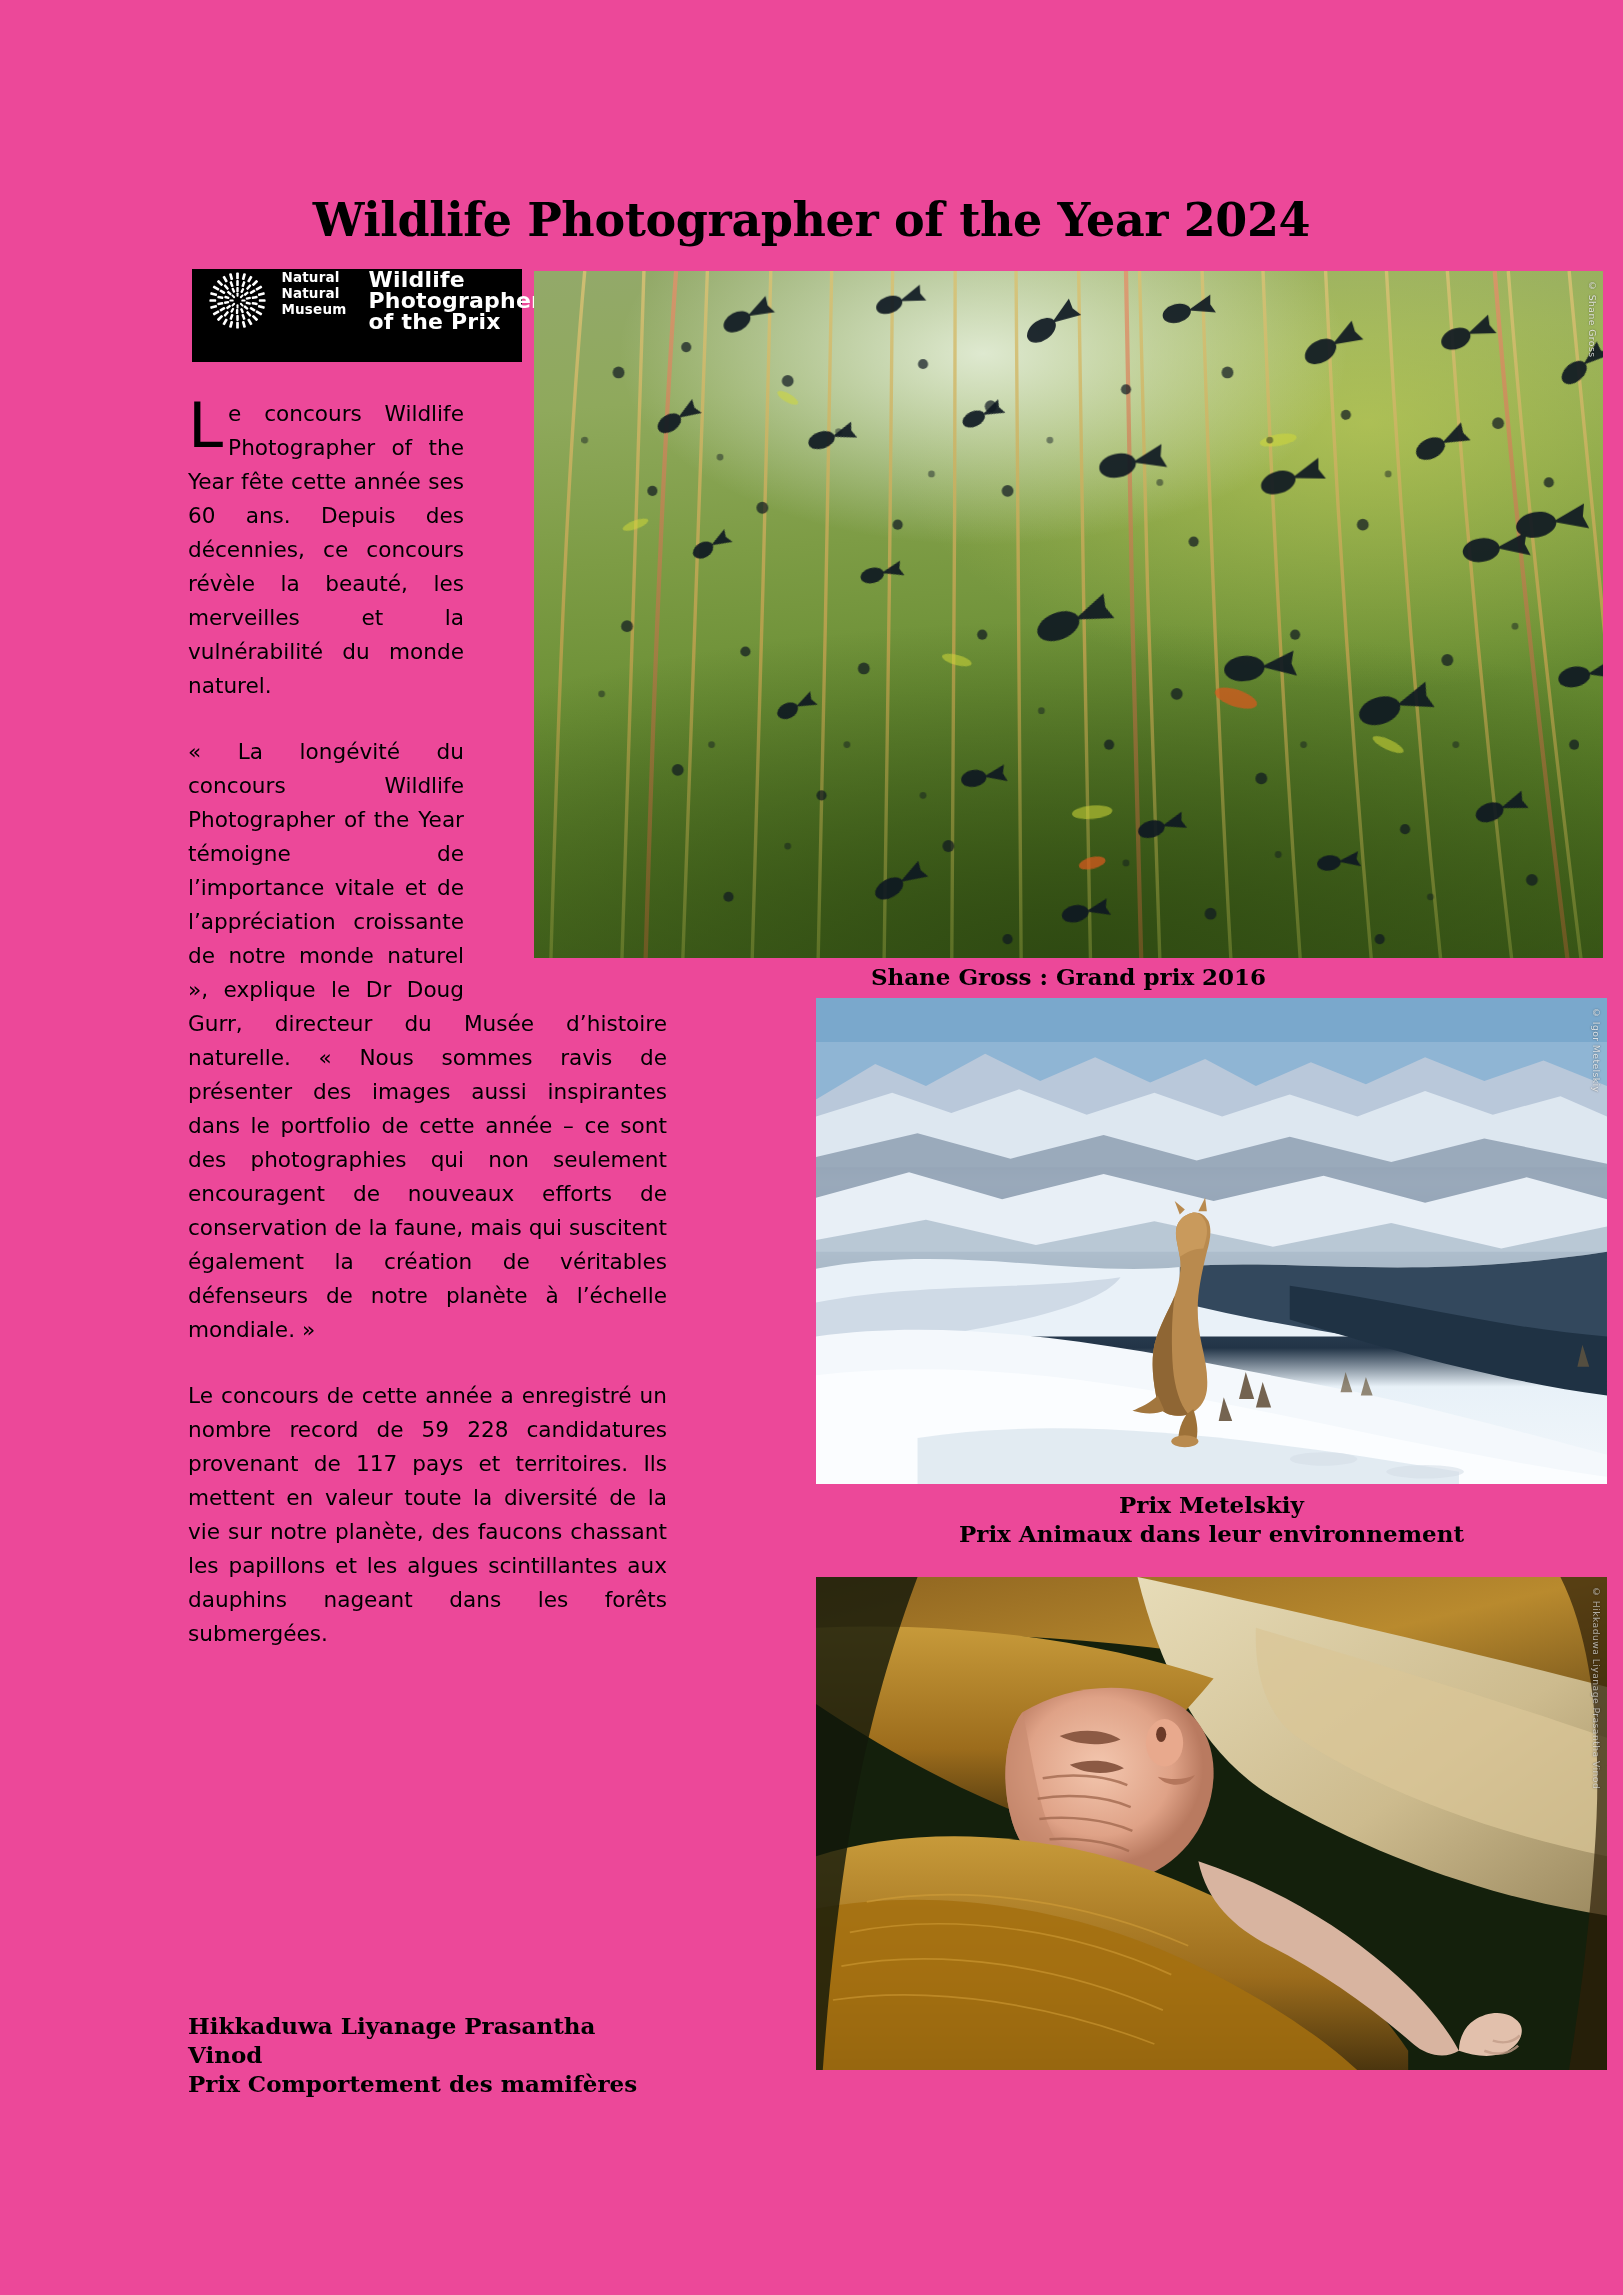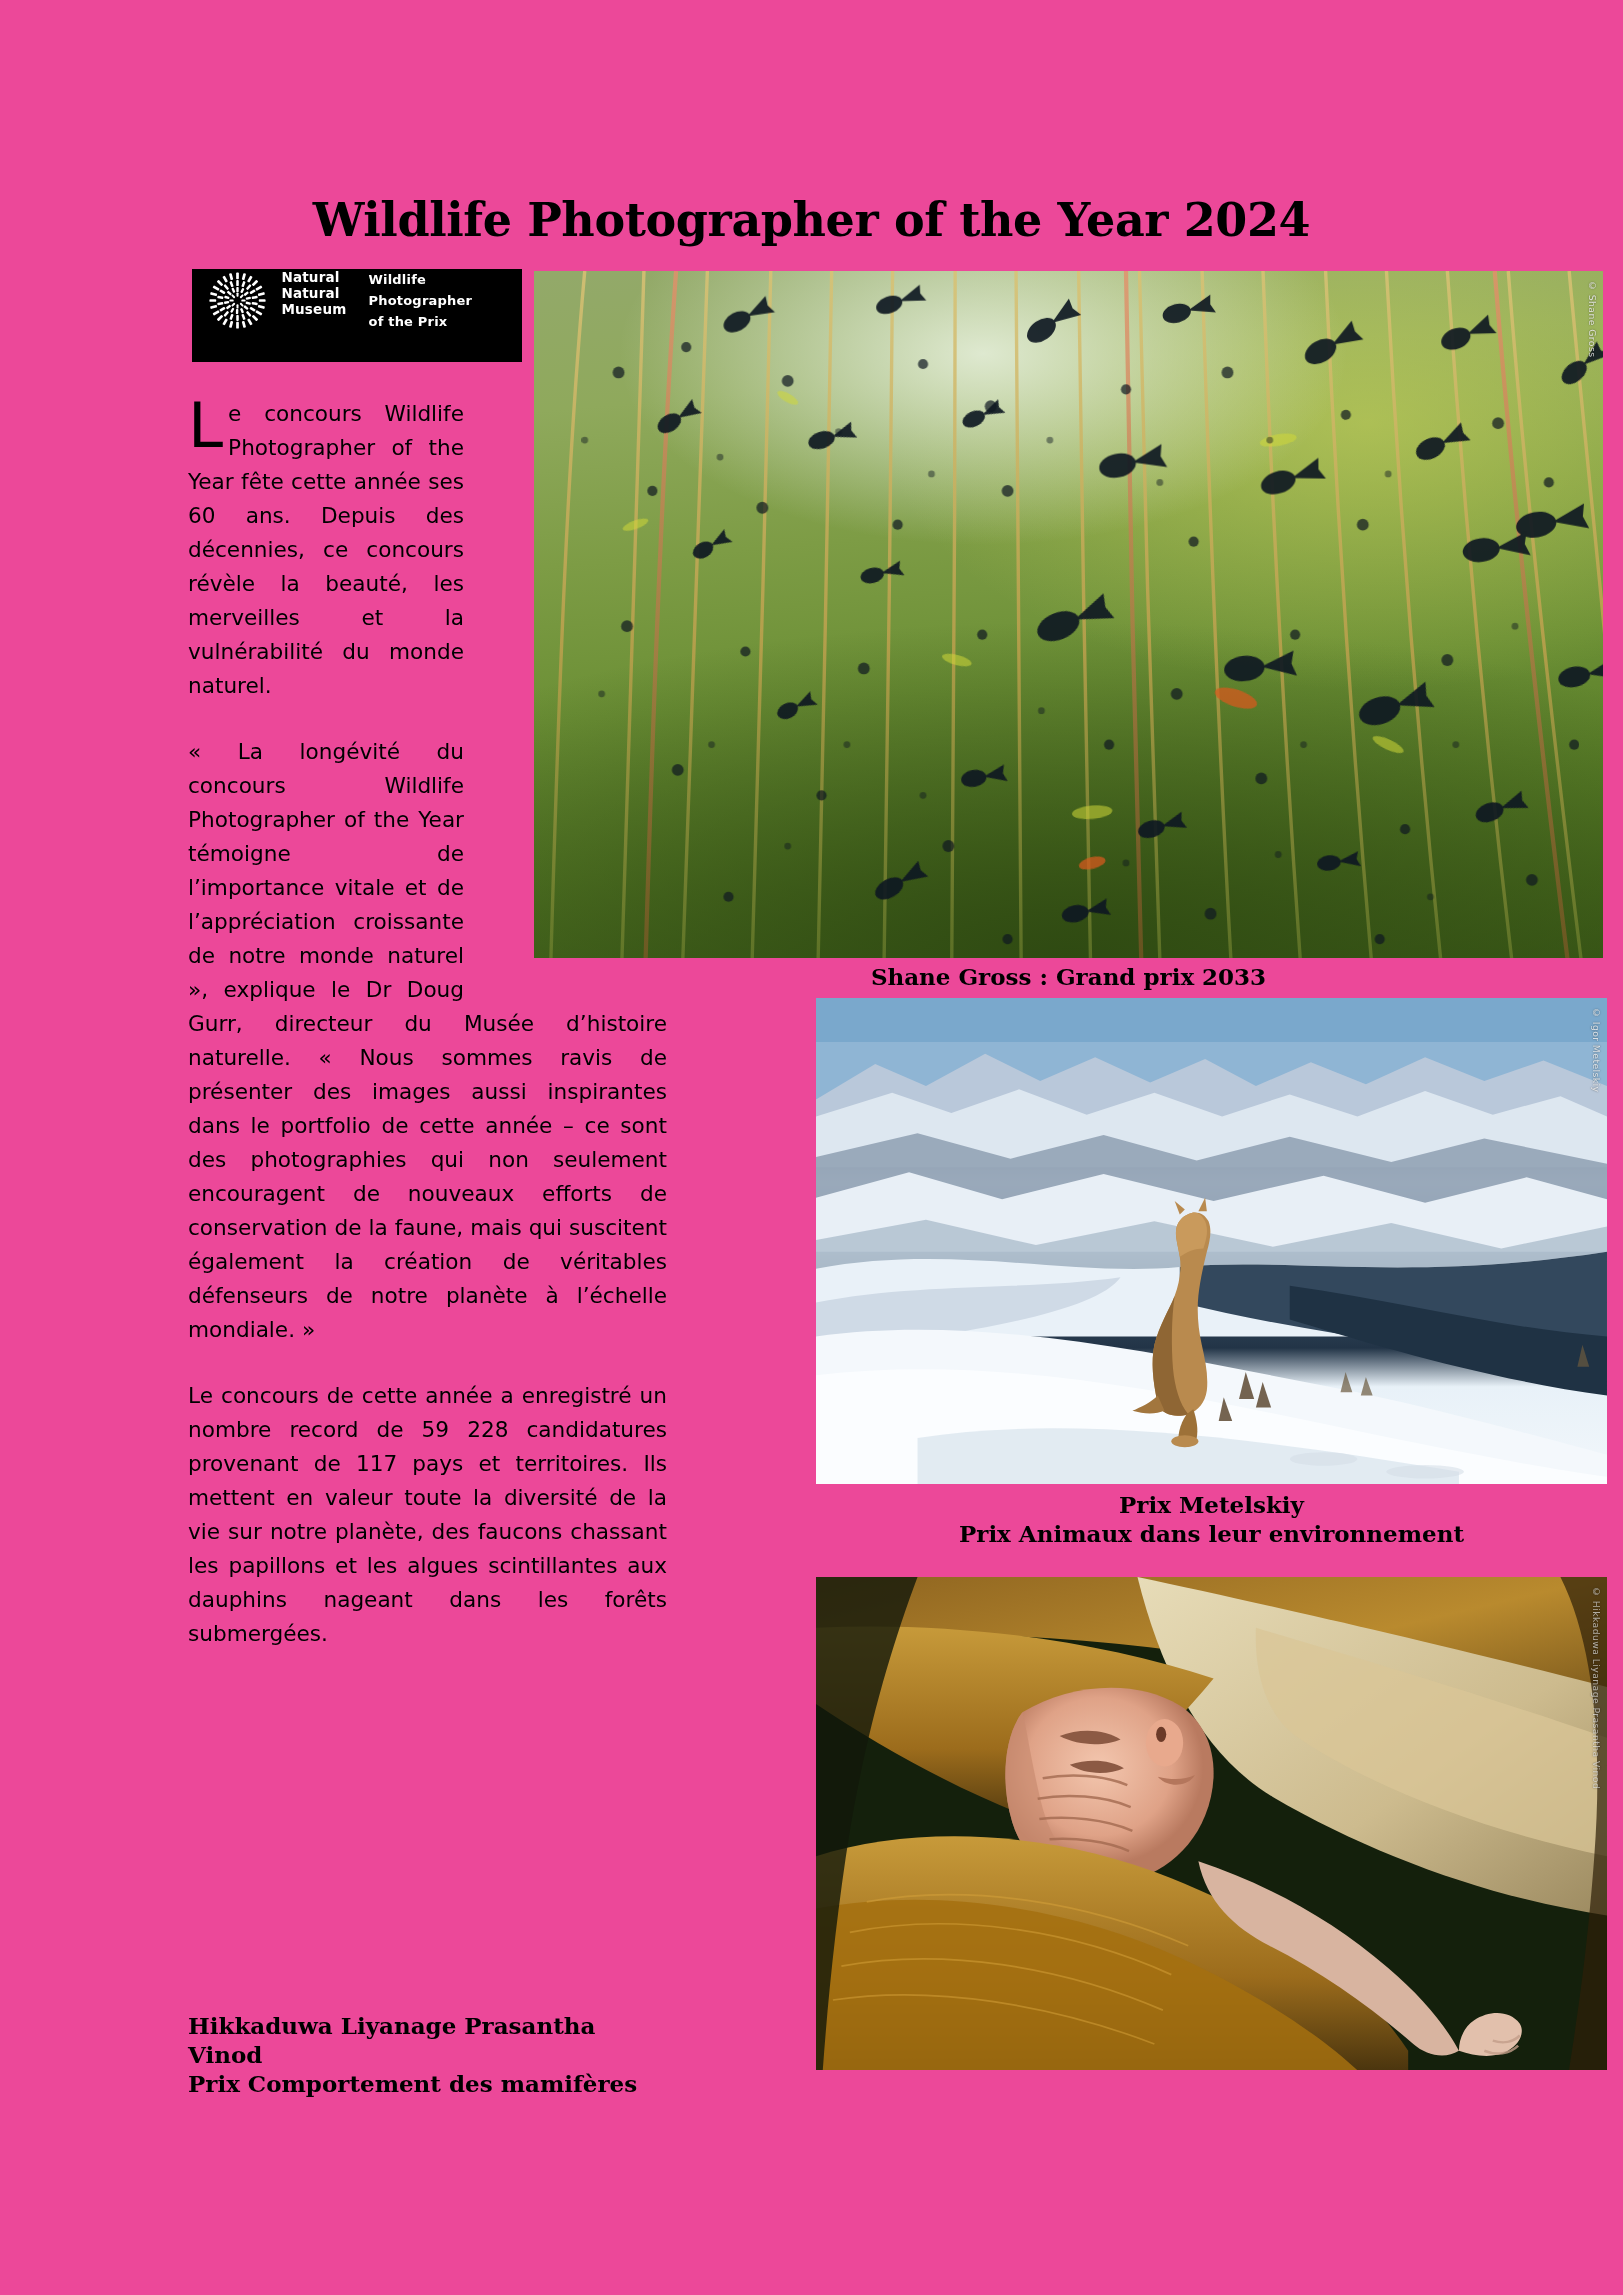--- a/index.html
+++ b/index.html
@@ -46,21 +46,21 @@
     font-size:13.5px;
     line-height:16px;
     letter-spacing:0.2px;
     flex:0 0 auto;
   }
   .logo-wpy{
     margin-left:22px;
     color:#ffffff;
     font-family:"DejaVu Sans", sans-serif;
     font-weight:bold;
-    font-size:13px;
+    font-size:22px;
     line-height:21px;
     letter-spacing:0.2px;
     flex:0 0 auto;
   }
 
   
   .textcol{
     position:absolute;
     left:188px;top:397px;
     width:479px;
@@ -463,21 +463,21 @@
             <circle cx="1060" cy="740" r="4"></circle>
         </g>
       </g>
       <g fill="#d45a1e" opacity=".75">
         <ellipse cx="830" cy="505" rx="26" ry="10" transform="rotate(18 830 505)"></ellipse>
         <ellipse cx="660" cy="700" rx="16" ry="7" transform="rotate(-14 660 700)"></ellipse>
       </g>
     </svg>
     <div class="credit">© Shane Gross</div>
   </div>
-  <div class="caption" id="cap1">Shane Gross : Grand prix 2033</div>
+  <div class="caption" id="cap1">Shane Gross : Grand prix 2016</div>
 
   <div class="photo" id="photo2">
     <svg viewBox="0 0 935 575" preserveAspectRatio="none" style="position:absolute;inset:0;" aria-hidden="true">
       <rect x="0" y="0" width="935" height="120" fill="#8fb5d4"></rect>
       <rect x="0" y="0" width="935" height="52" fill="#7aa8cc"></rect>
       <g fill="#b9c8da">
         <path d="M0 120 L70 78 L130 104 L200 66 L265 98 L330 70 L395 100 L460 72 L520 104 L585 76 L650 102 L720 70 L790 98 L860 74 L935 104 L935 150 L0 150 Z"></path>
       </g>
       <g fill="#dde7f0">
         <path d="M0 140 L90 112 L160 136 L240 108 L320 138 L400 112 L480 140 L560 114 L640 140 L720 110 L800 138 L880 116 L935 140 L935 200 L0 200 Z"></path>

